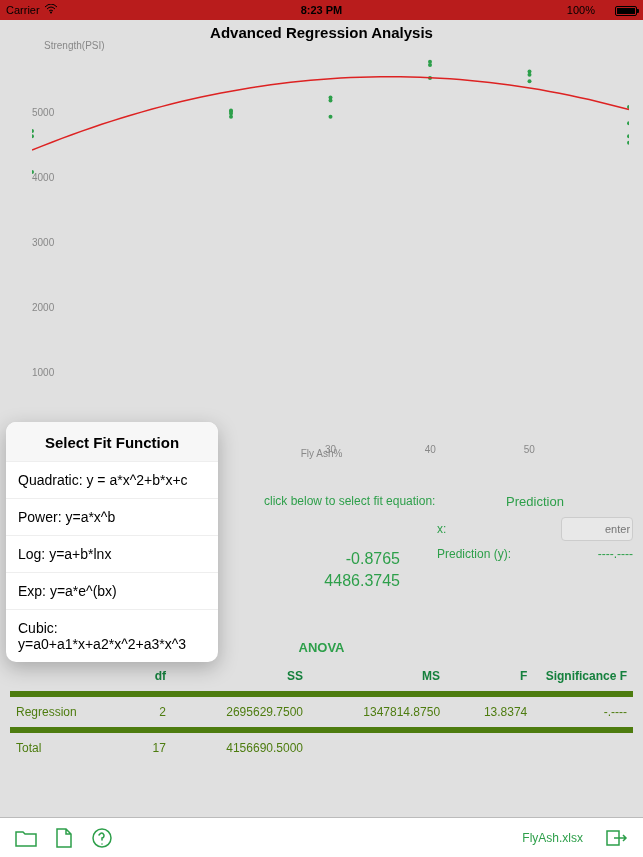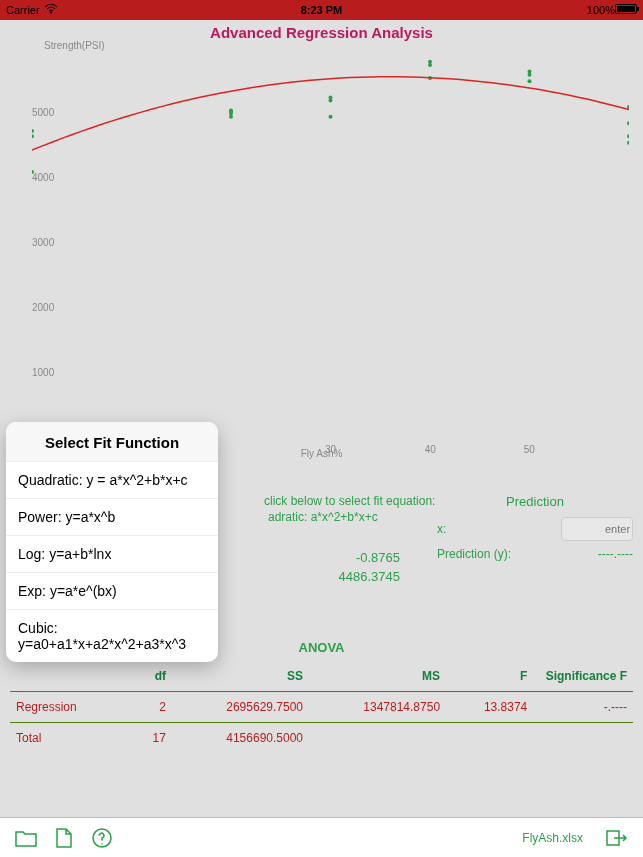--- a/index.html
+++ b/index.html
@@ -2,27 +2,27 @@
 <html><head>
 <meta charset="utf-8">
 <style>
   * { box-sizing: border-box; margin: 0; padding: 0; font-family: -apple-system, "Helvetica Neue", Helvetica, Arial, sans-serif; }
   html, body { width: 643px; height: 857px; background: #e0e0e0; overflow: hidden; position: relative; }
 
   
   .status-bar { position: absolute; top: 0; left: 0; right: 0; height: 20px; background: #b91c1c; display: flex; align-items: center; font-size: 11px; padding: 0 6px; }
   .status-left { display: flex; align-items: center; gap: 4px; }
   .status-center { position: absolute; left: 50%; transform: translateX(-50%); font-weight: 600; }
-  .status-right { margin-left: auto; display: flex; align-items: flex-start; gap: 0; }
+  .status-right { margin-left: auto; display: flex; align-items: flex-end; gap: 20px; }
   .battery { width: 22px; height: 10px; border: 1px solid #000; border-radius: 2px; position: relative; display: inline-block; }
   .battery::after { content: ""; position: absolute; right: -3px; top: 2px; width: 2px; height: 4px; background: #000; border-radius: 0 1px 1px 0; }
   .battery .fill { position: absolute; left: 1px; top: 1px; bottom: 1px; right: 1px; background: #000; }
 
   
-  .page-title { position: absolute; top: 24px; left: 0; right: 0; text-align: center; color: #be185d; font-size: 15px; font-weight: 600; }
+  .page-title { position: absolute; top: 24px; left: 0; right: 0; text-align: center; color: #000000; font-size: 15px; font-weight: 600; }
 
   
   .chart { position: absolute; top: 36px; left: 10px; right: 10px; height: 425px; }
   .y-label { position: absolute; left: 34px; top: 4px; font-size: 10px; color: #888; }
   .x-label { position: absolute; left: 50%; transform: translateX(-50%); bottom: 2px; font-size: 10px; color: #888; }
   .plot { position: absolute; left: 22px; top: 16px; right: 4px; bottom: 20px; }
   .tick-y { position: absolute; left: 0; font-size: 10px; color: #888; transform: translateY(-50%); }
   .tick-x { position: absolute; bottom: -14px; font-size: 10px; color: #888; transform: translateX(-50%); }
 
   
@@ -34,30 +34,30 @@
   
   .panel { position: absolute; top: 494px; left: 10px; right: 10px; font-size: 12px; color: #2d9f4a; }
   .fit-hint { text-align: left; padding-left: 254px; font-size: 12px; color: #2d9f4a; margin-bottom: 2px; }
   .fit-selected { color: #2d9f4a; padding-left: 258px; margin-bottom: 6px; }
 
   .pred { position: absolute; right: 10px; top: 494px; width: 196px; }
   .pred-header { text-align: center; color: #2d9f4a; font-size: 13px; margin-bottom: 8px; }
   .pred-row { display: flex; align-items: center; justify-content: space-between; margin: 6px 0; font-size: 12px; color: #2d9f4a; }
   .pred input { width: 72px; height: 24px; border: 1px solid #ccc; border-radius: 4px; font-size: 11px; text-align: center; color: #aaa; background: #e8e8e8; padding-left: 43px; }
 
-  .coef-block { position: absolute; left: 260px; width: 140px; top: 548px; font-size: 13px; }
+  .coef-block { position: absolute; left: 260px; width: 140px; top: 548px; font-size: 16px; }
   .coef-val { text-align: right; color: #2d9f4a; padding: 2px 0; }
 
   
   .anova { position: absolute; left: 10px; right: 10px; top: 640px; font-size: 12px; }
   .anova-title { text-align: center; color: #2d9f4a; font-weight: 600; font-size: 13px; margin-bottom: 6px; }
   .anova table { width: 100%; border-collapse: collapse; table-layout: fixed; }
   .anova th { color: #15803d; font-weight: 600; text-align: right; padding: 8px 6px; font-size: 12px; }
   .anova th:first-child { text-align: left; }
-  .anova td { color: #b91c1c; text-align: right; padding: 8px 6px; border-top: 1px solid #4d7c0f; }
+  .anova td { color: #4d7c0f; text-align: right; padding: 8px 6px; border-top: 6px solid #4d7c0f; }
   .anova td:first-child { text-align: left; }
 
   
   .bottom-bar { position: absolute; bottom: 0; left: 0; right: 0; height: 40px; border-top: 1px solid #bbb; background: #ffffff; display: flex; align-items: center; padding: 0 14px; gap: 14px; }
   .bottom-bar .spacer { flex: 1; }
   .bottom-bar .file-label { color: #2d9f4a; font-size: 12px; margin-right: 8px; }
   .icon-btn { width: 24px; height: 24px; display: flex; align-items: center; justify-content: center; cursor: pointer; }
   .icon-btn svg { stroke: #2d9f4a; fill: none; stroke-width: 1.5; }
 
 </style>
@@ -129,21 +129,20 @@
   <div class="popover-title">Select Fit Function</div>
   <div class="popover-item">Quadratic: y = a*x^2+b*x+c</div>
   <div class="popover-item">Power: y=a*x^b</div>
   <div class="popover-item">Log: y=a+b*lnx</div>
   <div class="popover-item">Exp: y=a*e^(bx)</div>
   <div class="popover-item">Cubic: y=a0+a1*x+a2*x^2+a3*x^3</div>
 </div>
 
 <div class="panel">
   <div class="fit-hint">click below to select fit equation:</div>
-  <div class="fit-selected">adratic: a*x^2+b*x+c</div>
 </div>
 
 <div class="coef-block">
   <div class="coef-val">-0.8765</div>
   <div class="coef-val">4486.3745</div>
 </div>
 
 <div class="pred">
   <div class="pred-header">Prediction</div>
   <div class="pred-row">

